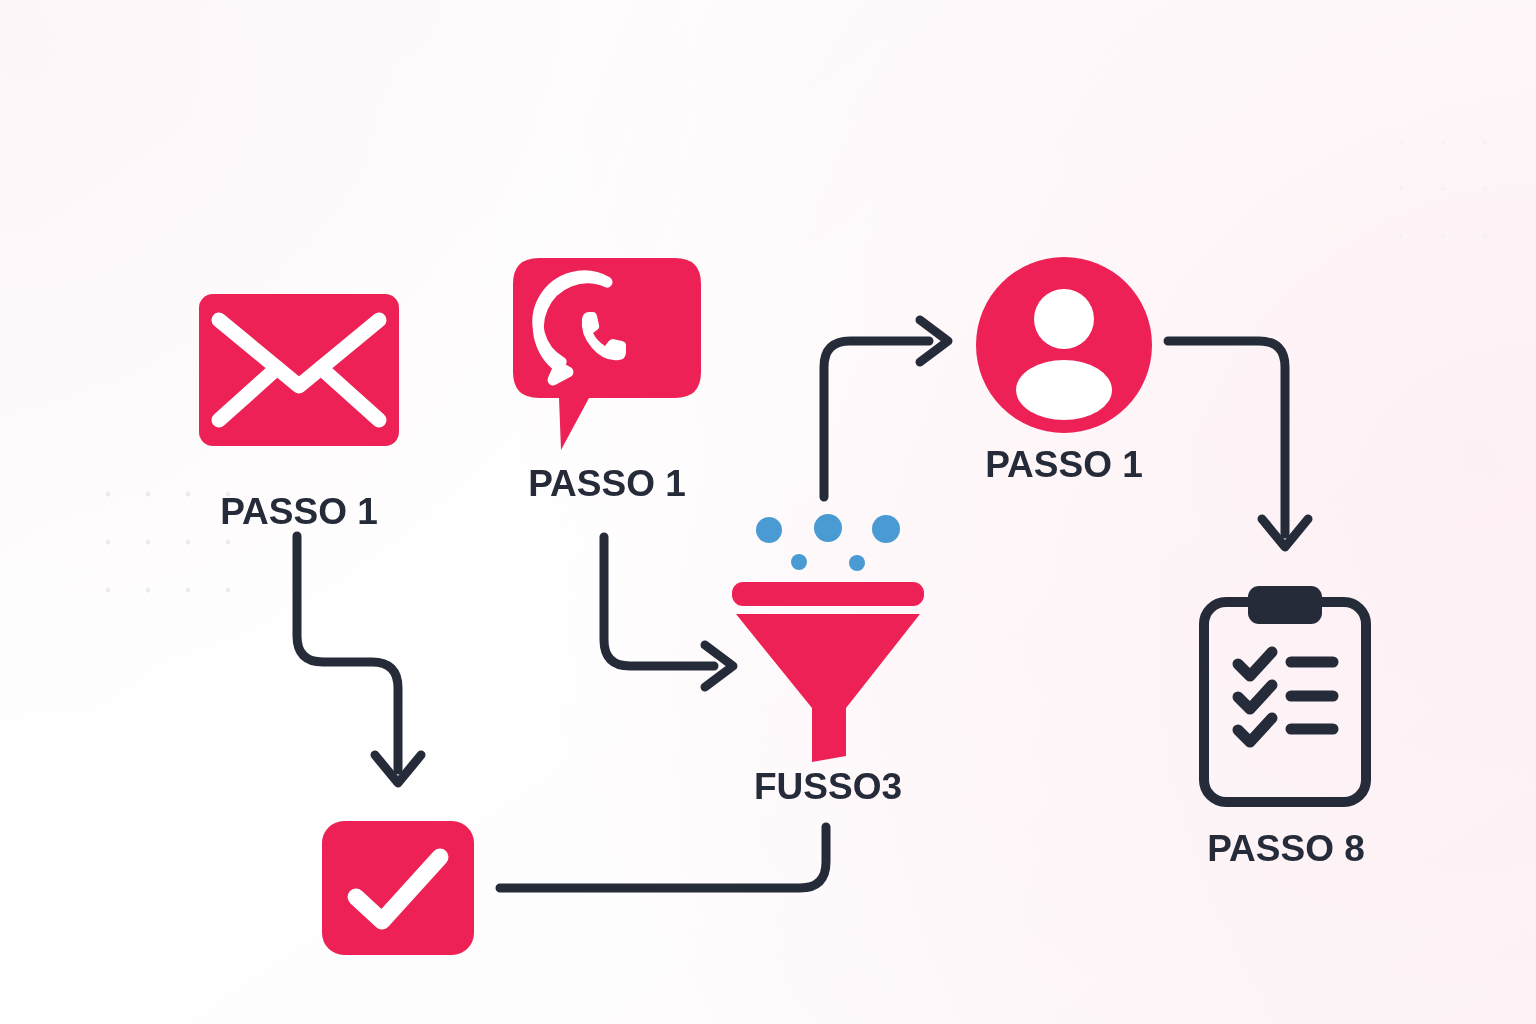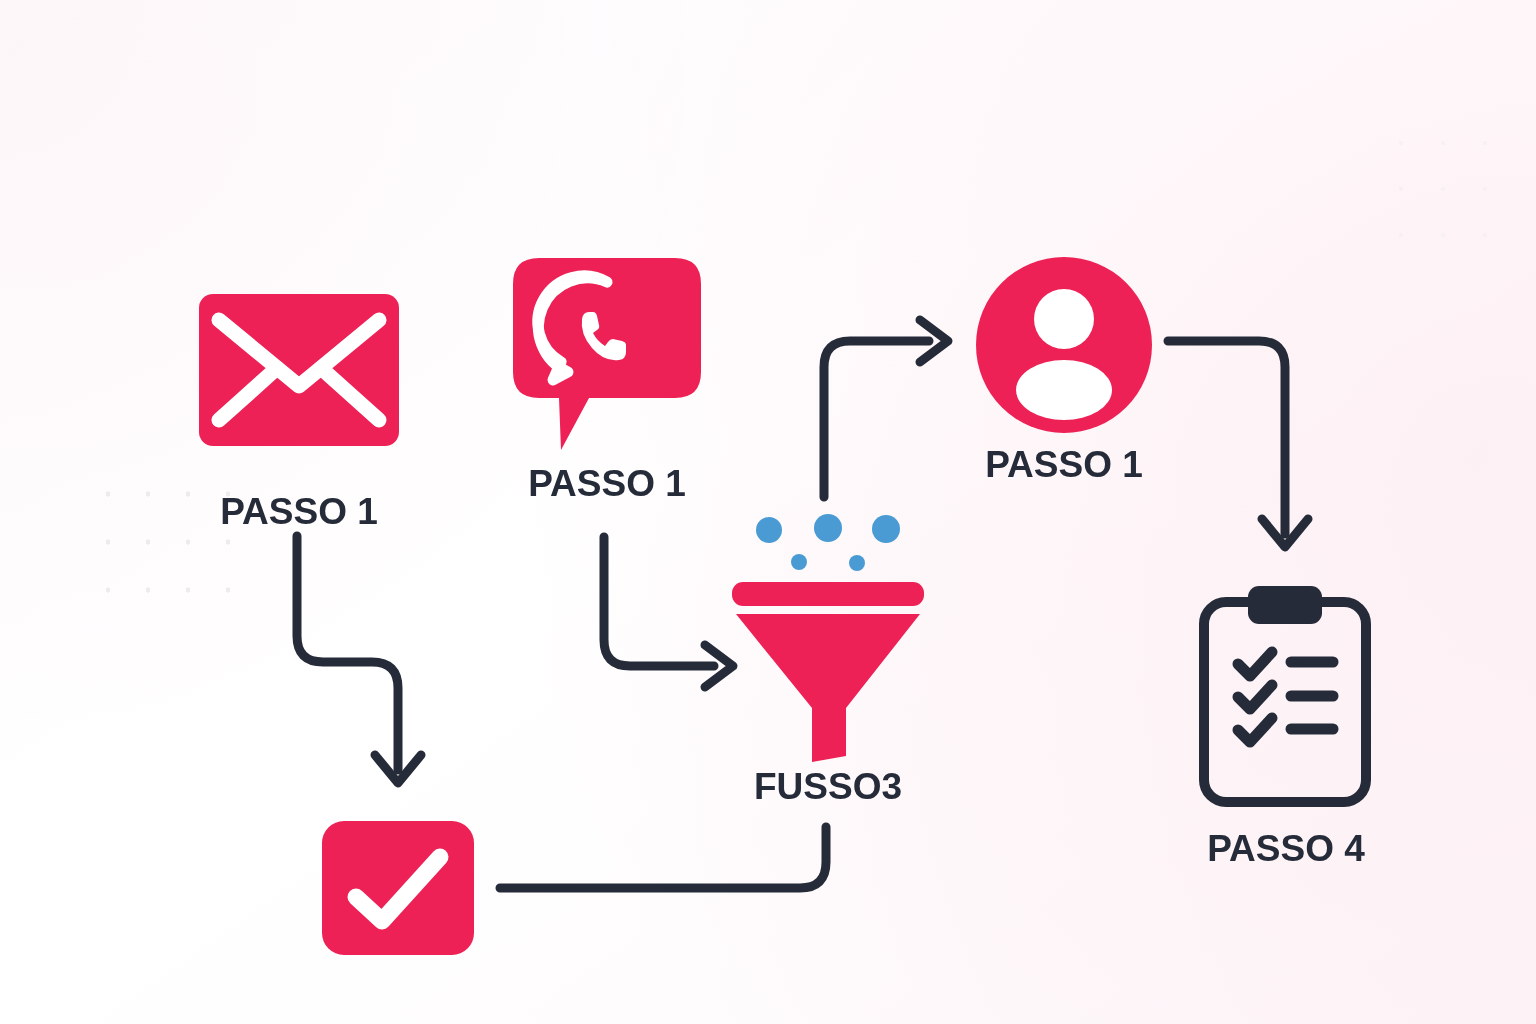--- a/index.html
+++ b/index.html
@@ -188,20 +188,20 @@
     <path d="M 42 80 L 54 92 L 76 68" fill="none" stroke="#252b38" stroke-width="11" stroke-linecap="round" stroke-linejoin="round"></path>
     <path d="M 95 78 L 137 78" stroke="#252b38" stroke-width="11" stroke-linecap="round"></path>
 
     <path d="M 42 113 L 54 125 L 76 101" fill="none" stroke="#252b38" stroke-width="11" stroke-linecap="round" stroke-linejoin="round"></path>
     <path d="M 95 112 L 137 112" stroke="#252b38" stroke-width="11" stroke-linecap="round"></path>
 
     <path d="M 42 146 L 54 158 L 76 134" fill="none" stroke="#252b38" stroke-width="11" stroke-linecap="round" stroke-linejoin="round"></path>
     <path d="M 95 145 L 137 145" stroke="#252b38" stroke-width="11" stroke-linecap="round"></path>
   </svg>
 </div>
-<div class="lbl-wrap node-label" id="lbl-step5">PASSO 4</div>
+<div class="lbl-wrap node-label" id="lbl-step5">PASSO 8</div>
 
 <div class="node" id="node-check">
   <svg width="152" height="134" viewBox="0 0 152 134">
     <rect x="0" y="0" width="152" height="134" rx="22" fill="#ed2155"></rect>
     <path d="M 34 76 L 60 100 L 118 36" fill="none" stroke="#ffffff" stroke-width="17" stroke-linecap="round" stroke-linejoin="round"></path>
   </svg>
 </div>
 
 </body></html>

